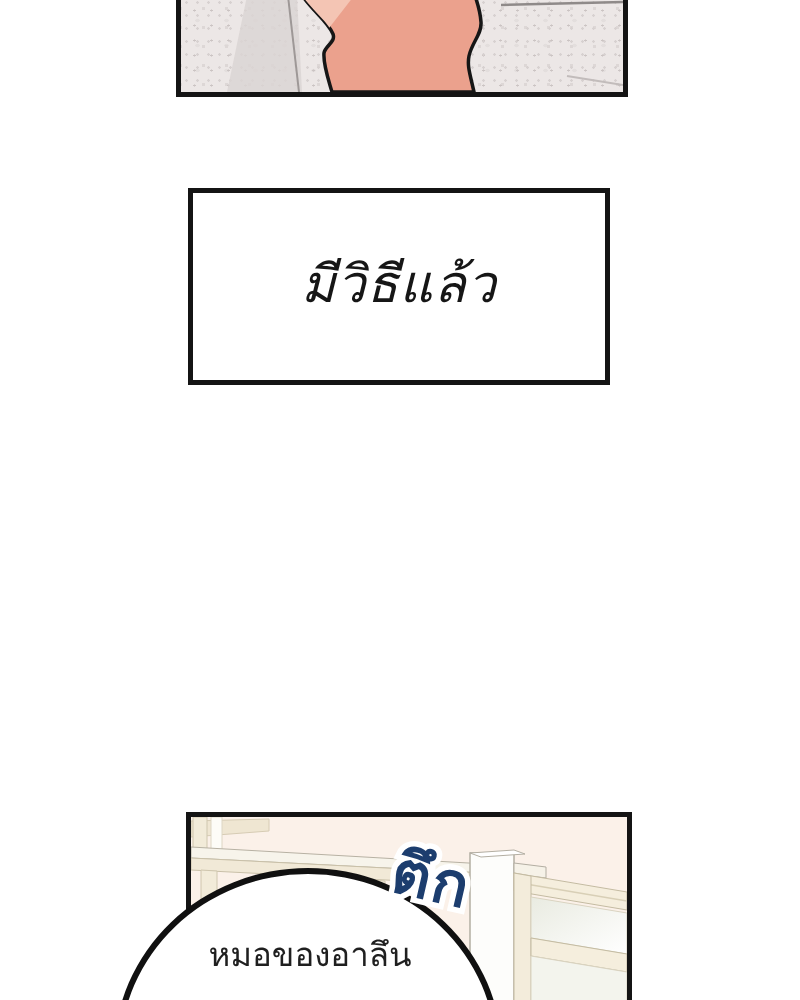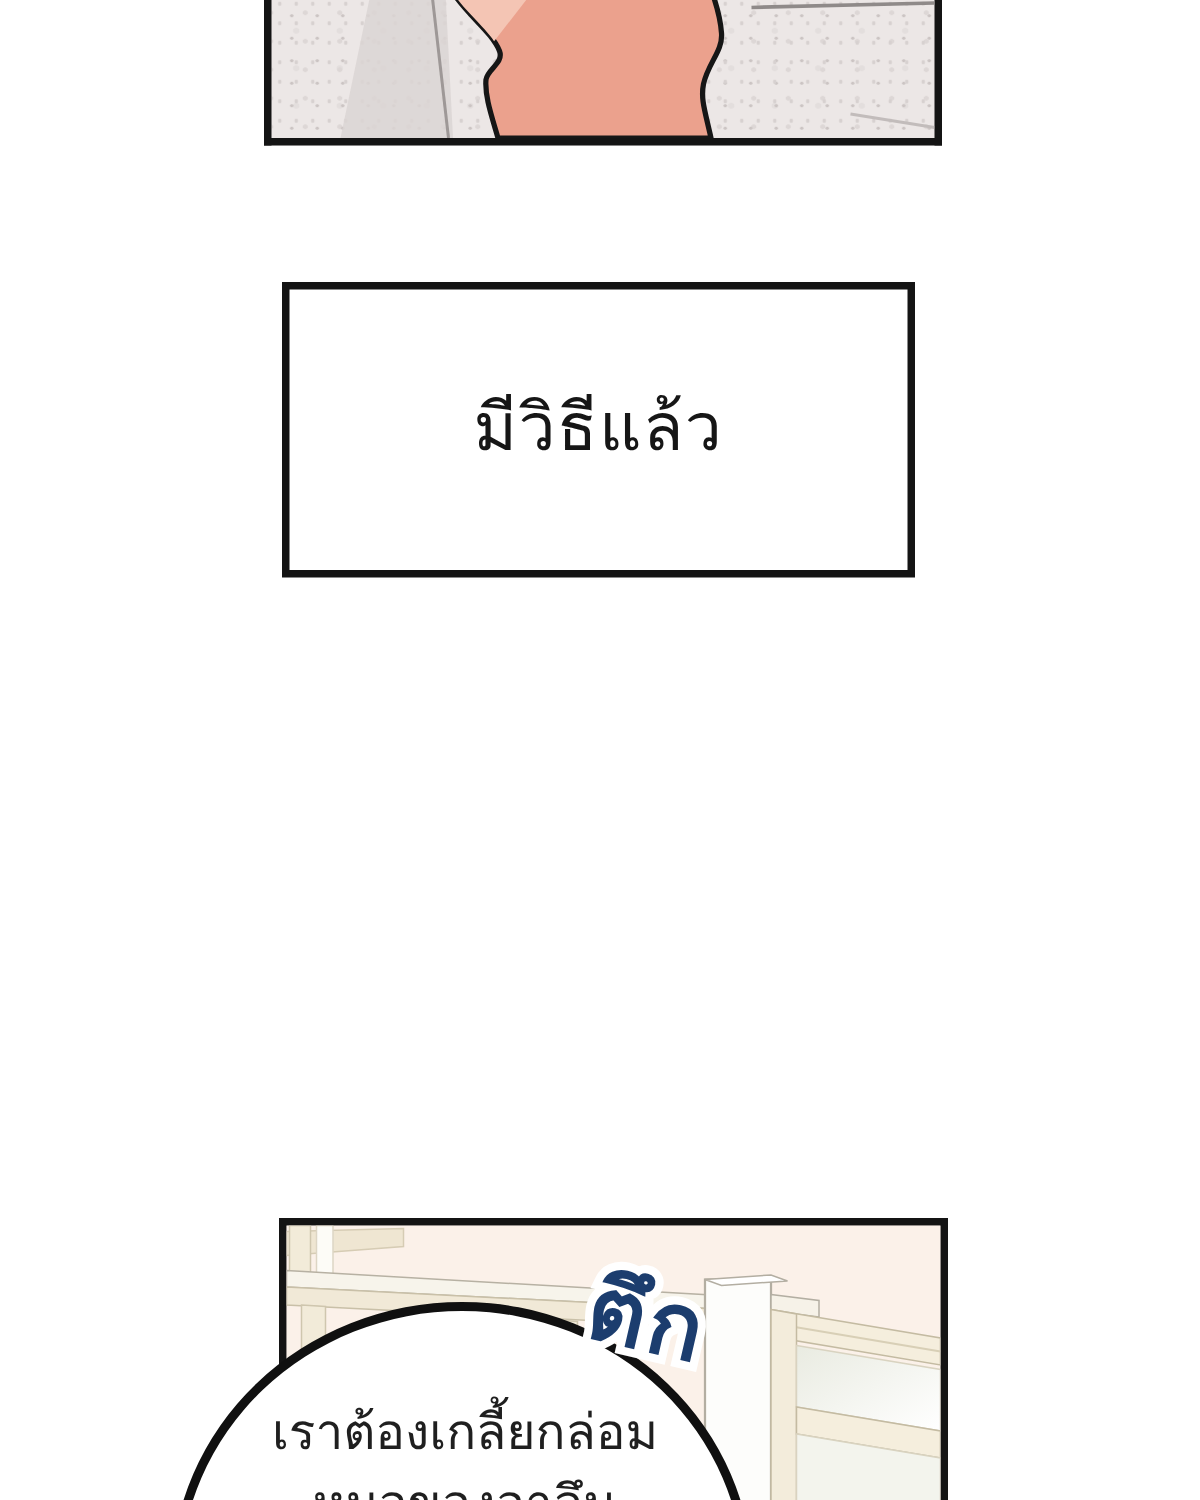--- a/index.html
+++ b/index.html
@@ -32,22 +32,23 @@
   
   .narration-box{
     position:absolute; left:188px; top:188px;
     width:422px; height:197px;
     background:#ffffff;
     border:5px solid #141414;
     display:flex; align-items:center; justify-content:center;
   }
   .narration-text{
     font-family:"Liberation Serif","DejaVu Serif",serif;
-    font-size:44px; color:#161616; letter-spacing:1px;
+    font-size:52px; color:#161616; letter-spacing:1px;
     padding-bottom:6px;
+    font-style:italic;
   }
 
   
   .panel-bottom{
     position:absolute; left:186px; top:812px;
     width:446px; height:200px;
     border:5px solid #141414; border-bottom:none;
     background:#fbf1e9;
     overflow:hidden;
     z-index:1;
@@ -147,20 +148,19 @@
     <line x1="323" y1="65" x2="436" y2="84" stroke="#d8cfb6" stroke-width="1.5"></line>
     <polygon points="323,56 340,59 340,196 323,196" fill="#f3ecdb" stroke="#c4bba2" stroke-width="1"></polygon>
     <polygon points="340,80 436,96 436,137 340,121" fill="url(#glassGrad)" stroke="#d9d3c0" stroke-width="1"></polygon>
     <polygon points="340,121 436,137 436,155 340,139" fill="#f5eedd" stroke="#c4bba2" stroke-width="1"></polygon>
     <polygon points="340,139 436,155 436,196 340,196" fill="#f3f4ed" stroke="#d9d3c0" stroke-width="1"></polygon>
   </svg>
 </div>
 
 <div class="speech-bubble"></div>
 <div class="bubble-text">
-  <div>เราต้องเกลี้ยกล่อม</div>
   <div>หมอของอาลึน</div>
 </div>
 
 <div class="sfx">
   <span class="stroke">ตึก</span>
   <span class="fill">ตึก</span>
 </div>
 
 </body></html>

